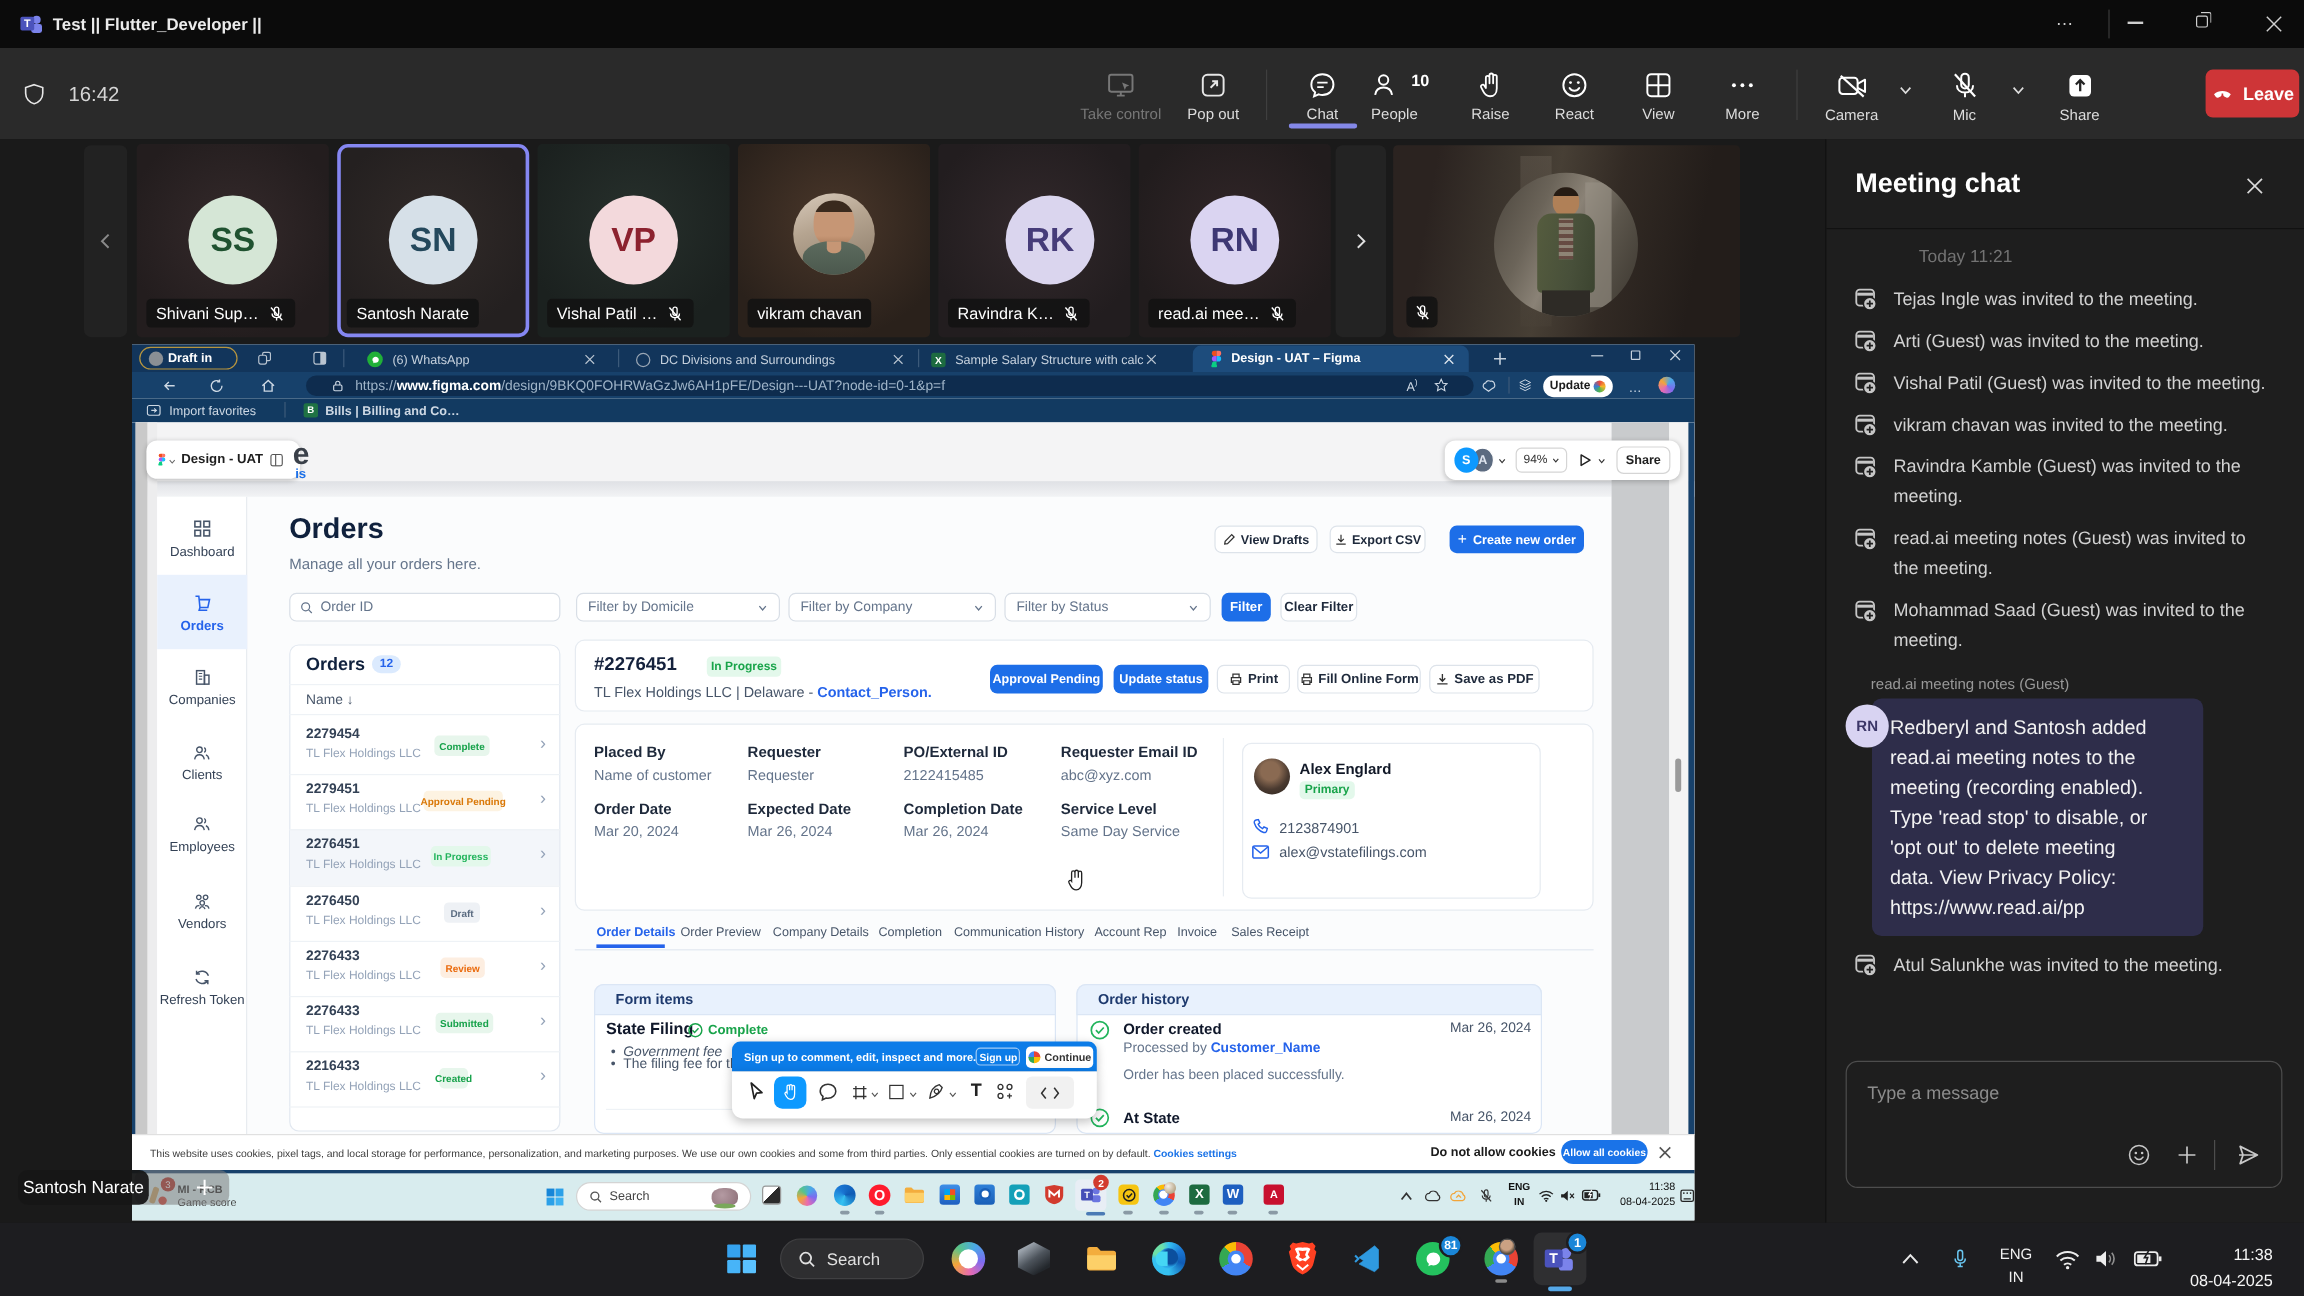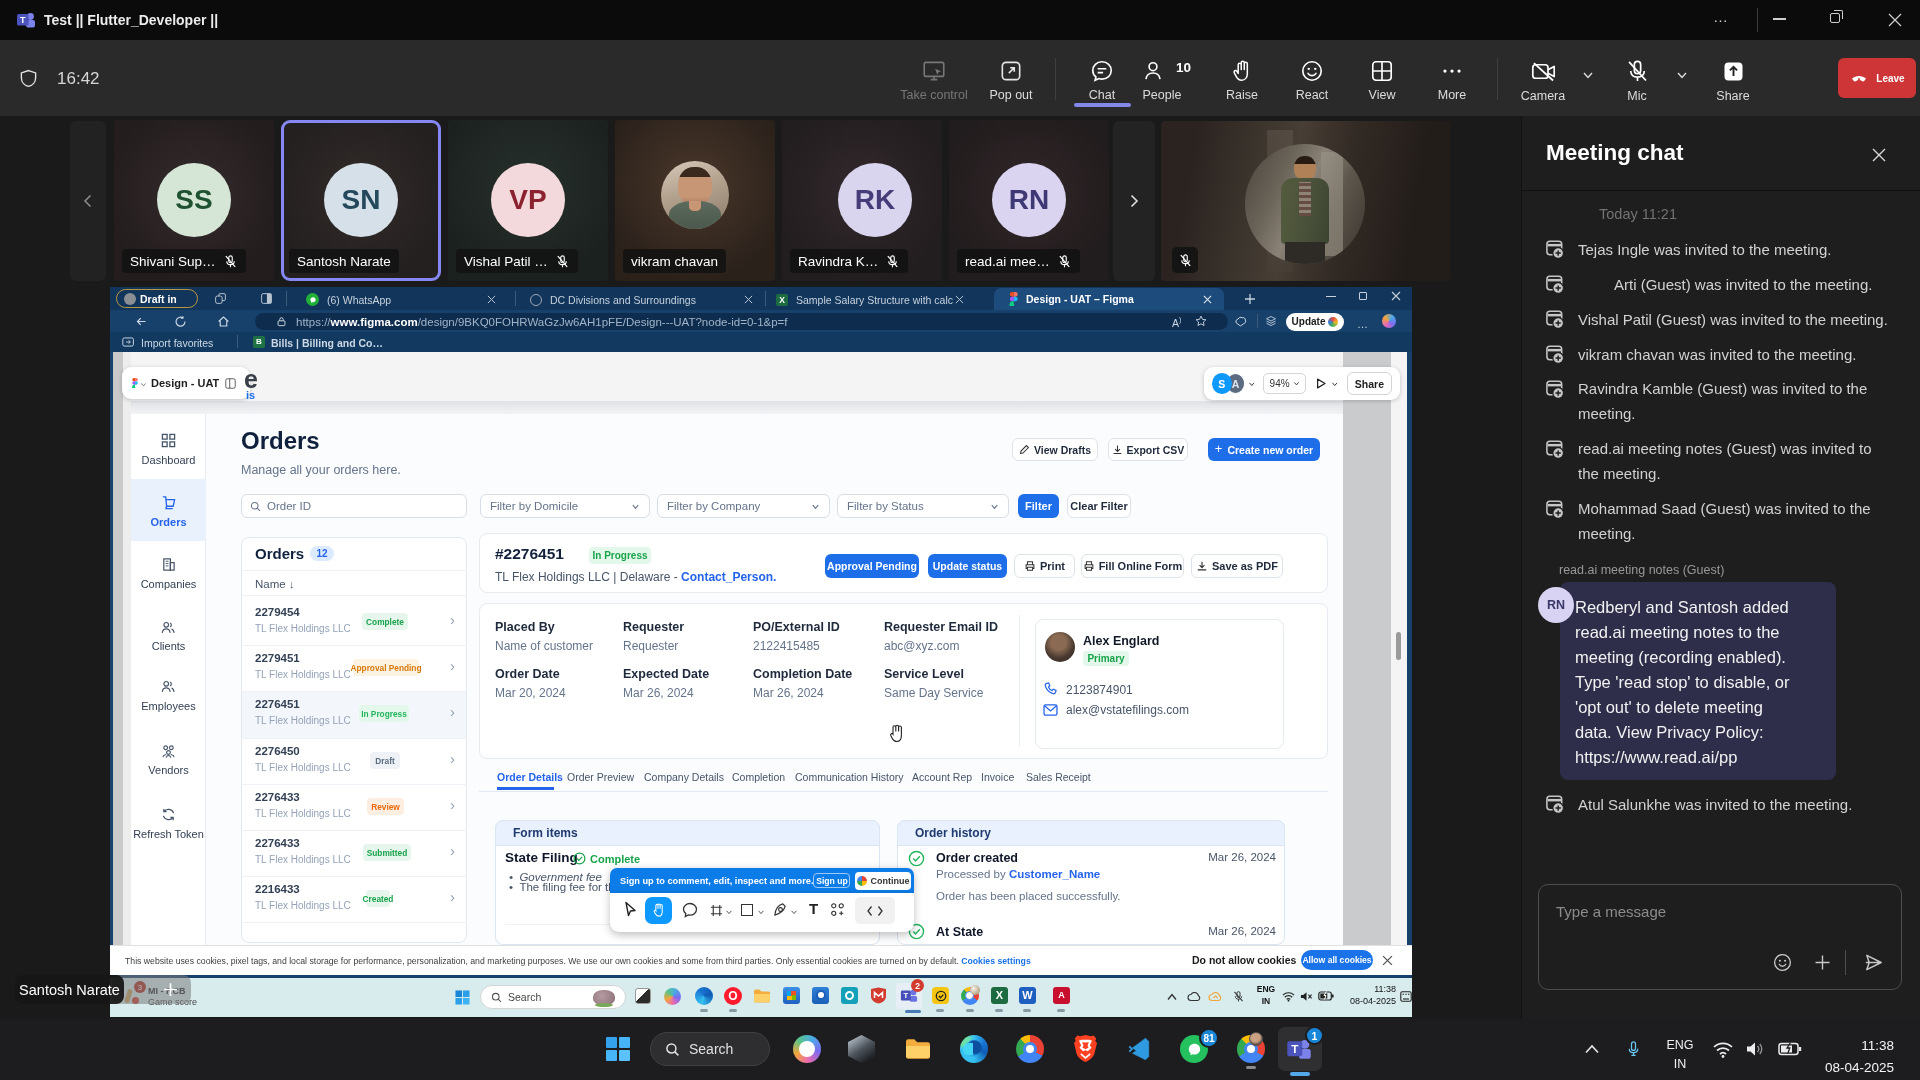--- a/index.html
+++ b/index.html
@@ -163,21 +163,21 @@
           <rect x="4" y="4" width="16" height="16" rx="3.5" fill="#fff"></rect>
           <path d="M12 16 V8 M8.8 11 L12 7.8 L15.2 11" fill="none" stroke="#242424" stroke-width="1.7"></path>
         </svg>
       Share
     </div>
 
     <div class="a flex" style="left:1838px;top:18px;width:78px;height:40px;background:#ce3537;border-radius:6px;justify-content:center;">
       <svg width="20" height="20" viewBox="0 0 24 24" style="margin-right:7px">
           <path d="M3.6 12.6 C8.3 8.4 15.7 8.4 20.4 12.6 L18.5 15.3 C17.9 16.1 16.8 16.3 15.9 15.9 L13.8 14.8 C13.2 14.5 12.8 13.9 12.8 13.2 V12 C12.3 11.9 11.7 11.9 11.2 12 V13.2 C11.2 13.9 10.8 14.5 10.2 14.8 L8.1 15.9 C7.2 16.3 6.1 16.1 5.5 15.3 Z" fill="#fff"></path>
         </svg>
-      <span style="color:#fff;font-size:10px;font-weight:700;">Leave</span>
+      <span style="color:#fff;font-size:15px;font-weight:700;">Leave</span>
     </div>
   </div>
   <div class="a" id="stage"></div>
 
   <div class="a flex" style="left:70px;top:121px;width:36px;height:160px;background:#222;border-radius:6px;justify-content:center;">
     <svg width="16" height="16" viewBox="0 0 16 16">
         <path d="M10.5 2.5 L5 8 L10.5 13.5" fill="none" stroke="#8a8a8a" stroke-width="1.6"></path>
       </svg>
   </div>
 
@@ -851,21 +851,21 @@
       <circle cx="13.8" cy="15.8" r="5.6" fill="#c6c6c6" stroke="#1e1e1e" stroke-width="1.3"></circle>
       <path d="M13.8 13 V18.6 M11 15.8 H16.6" stroke="#1e1e1e" stroke-width="1.5"></path>
     </svg>
   <div class="evtxt" style="top:241px;">Tejas Ingle was invited to the meeting.</div>
   <svg class="evicon" style="top:273px" viewBox="0 0 22 22">
       <rect x="2" y="3.5" width="15.5" height="14" rx="3" fill="none" stroke="#c6c6c6" stroke-width="1.6"></rect>
       <rect x="2.8" y="6.2" width="14" height="2.6" fill="#c6c6c6"></rect>
       <circle cx="13.8" cy="15.8" r="5.6" fill="#c6c6c6" stroke="#1e1e1e" stroke-width="1.3"></circle>
       <path d="M13.8 13 V18.6 M11 15.8 H16.6" stroke="#1e1e1e" stroke-width="1.5"></path>
     </svg>
-  <div class="evtxt" style="top:276px;margin-left:36px;">Arti (Guest) was invited to the meeting.</div>
+  <div class="evtxt" style="top:276px;">Arti (Guest) was invited to the meeting.</div>
   <svg class="evicon" style="top:308px" viewBox="0 0 22 22">
       <rect x="2" y="3.5" width="15.5" height="14" rx="3" fill="none" stroke="#c6c6c6" stroke-width="1.6"></rect>
       <rect x="2.8" y="6.2" width="14" height="2.6" fill="#c6c6c6"></rect>
       <circle cx="13.8" cy="15.8" r="5.6" fill="#c6c6c6" stroke="#1e1e1e" stroke-width="1.3"></circle>
       <path d="M13.8 13 V18.6 M11 15.8 H16.6" stroke="#1e1e1e" stroke-width="1.5"></path>
     </svg>
   <div class="evtxt" style="top:311px;">Vishal Patil (Guest) was invited to the meeting.</div>
   <svg class="evicon" style="top:343px" viewBox="0 0 22 22">
       <rect x="2" y="3.5" width="15.5" height="14" rx="3" fill="none" stroke="#c6c6c6" stroke-width="1.6"></rect>
       <rect x="2.8" y="6.2" width="14" height="2.6" fill="#c6c6c6"></rect>

